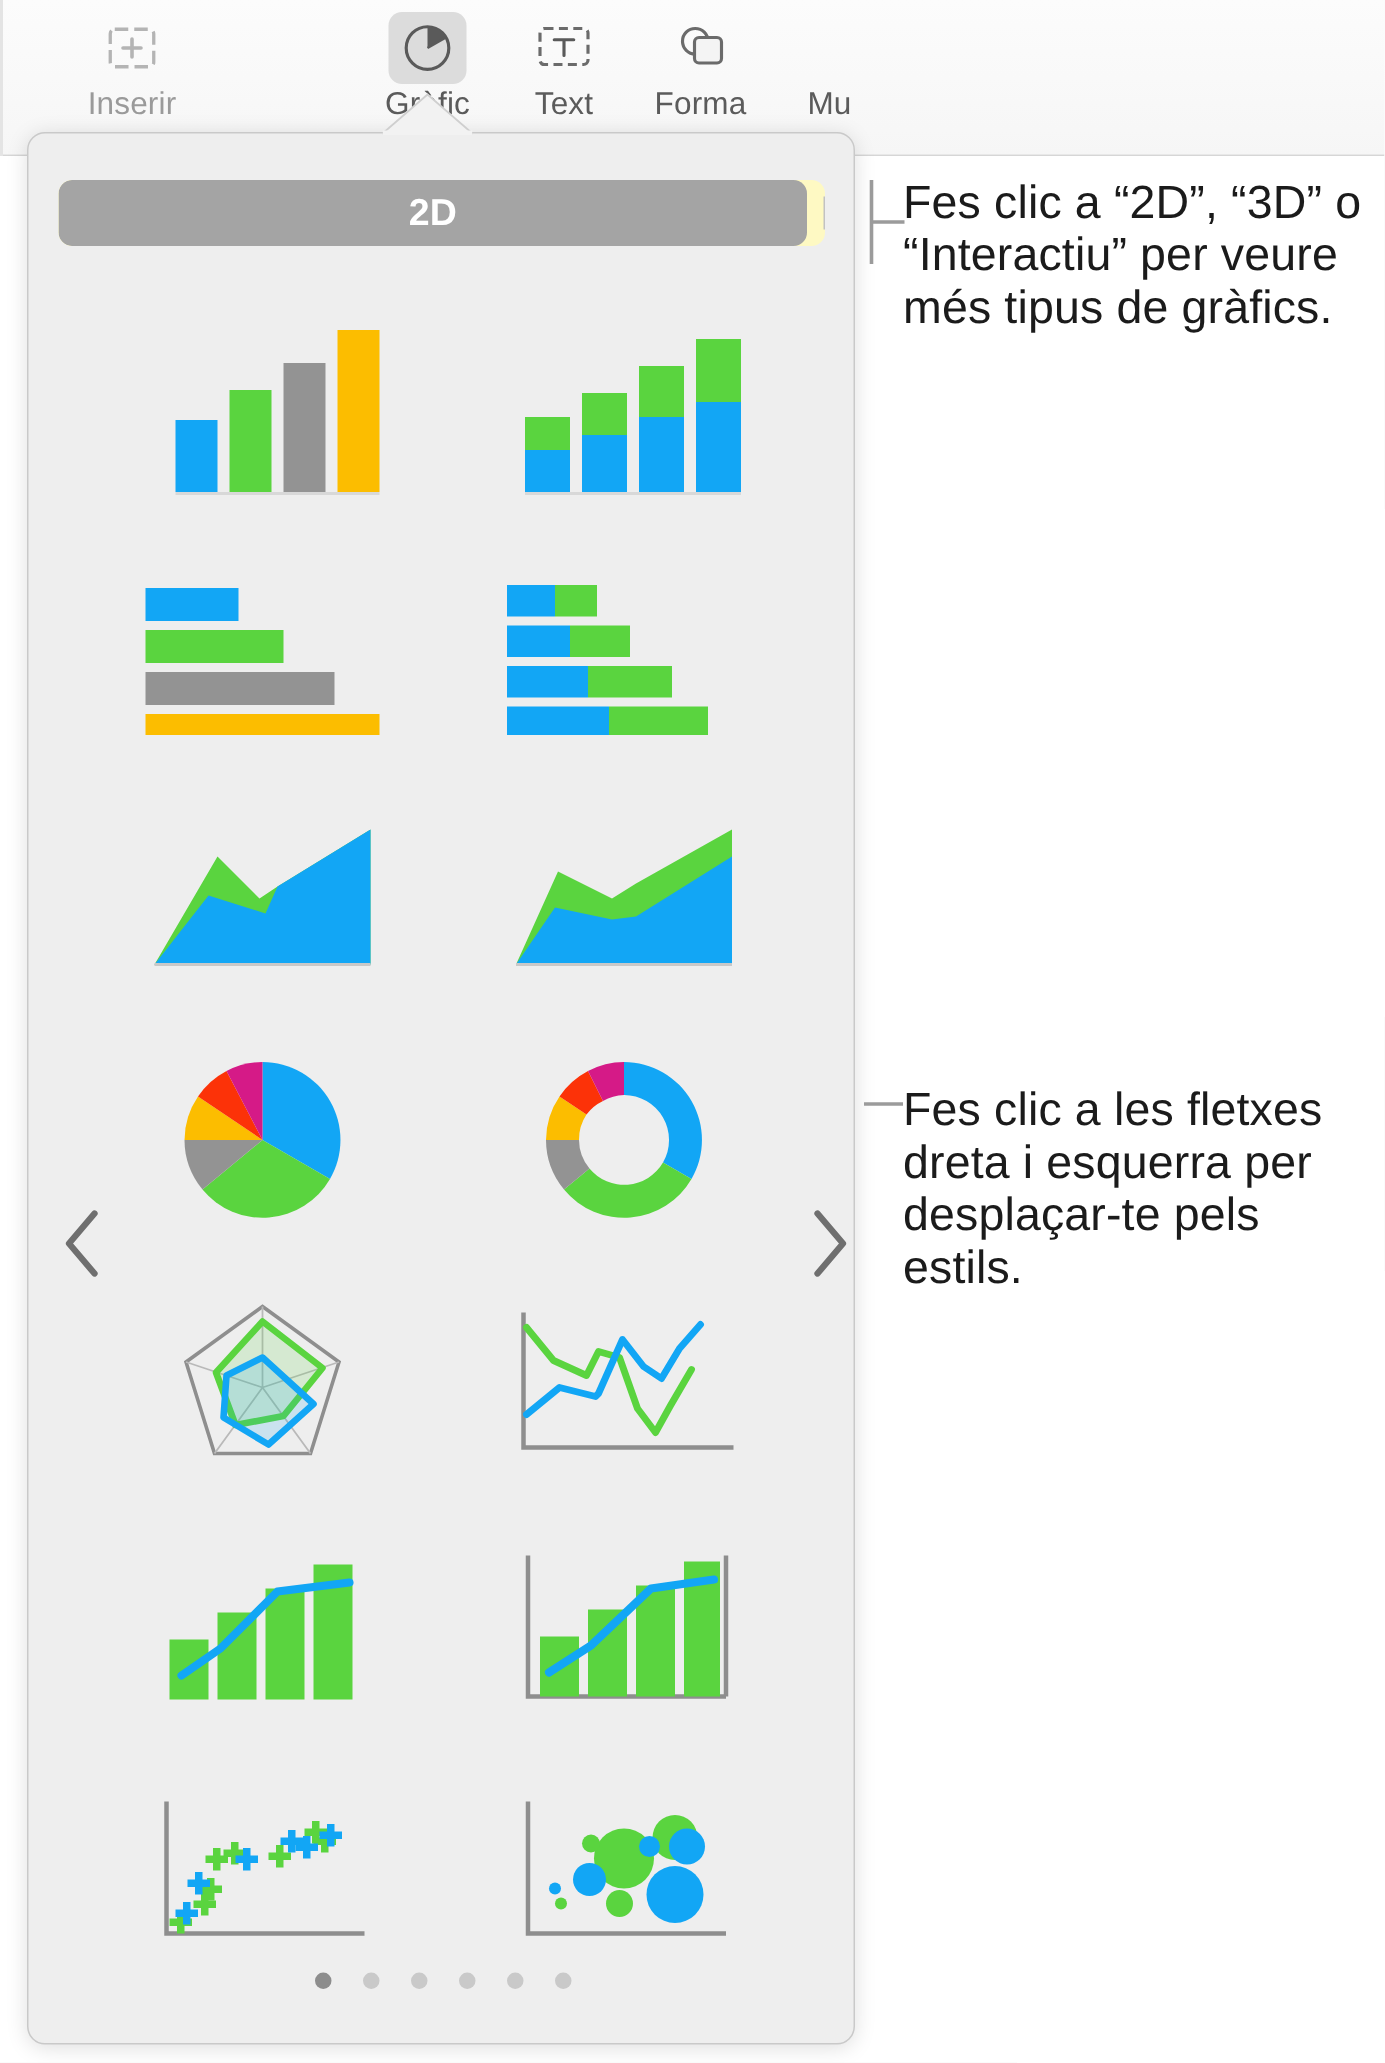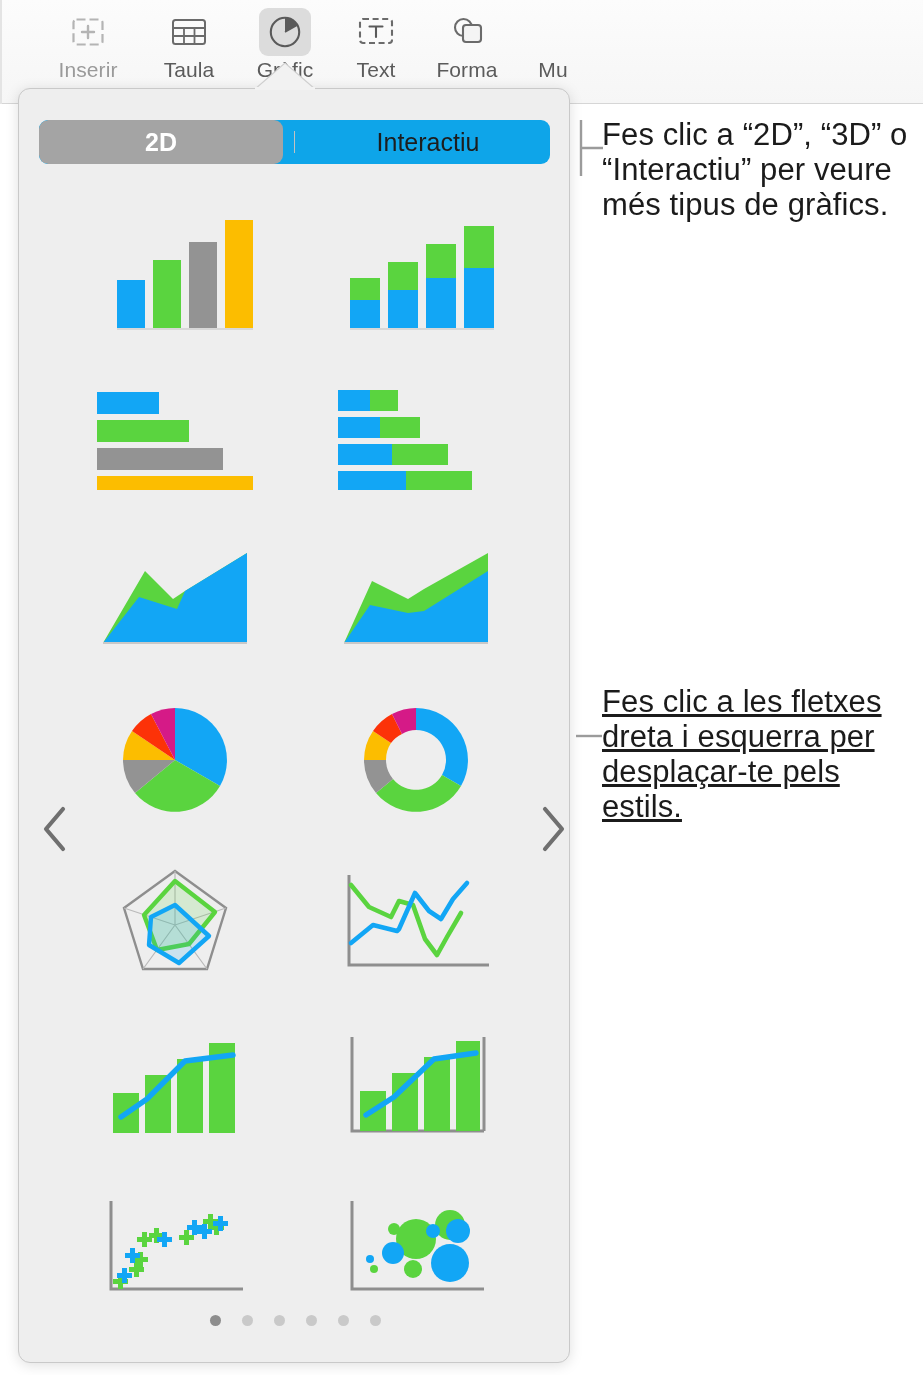--- a/index.html
+++ b/index.html
@@ -83,21 +83,21 @@
   }
   #popover-pointer svg { display: block; }
 
   
   #segmented {
     position: absolute;
     left: 20px;
     top: 31px;
     width: 511px;
     height: 44px;
-    background: #0ea5e9;
+    background: #fef9c3;
     border-radius: 9px;
     display: flex;
     align-items: stretch;
     overflow: hidden;
     gap: 11px;
   }
   .seg {
     flex: 1 1 0;
     display: flex;
     align-items: center;
@@ -170,21 +170,21 @@
 
   
   .callout {
     position: absolute;
     font-size: 31px;
     line-height: 35px;
     color: #1b1b1b;
     letter-spacing: 0.1px;
   }
   #callout-1 { left: 602px; top: 117px; width: 310px; }
-  #callout-2 { left: 602px; top: 684px; width: 316px; text-decoration: underline; }
+  #callout-2 { left: 602px; top: 722px; width: 316px; }
 
   .leader {
     position: absolute;
   }
 </style>
 </head>
 <body>
 
 <div id="toolbar">
   <div id="win-left-edge"></div>
@@ -192,29 +192,20 @@
   <div class="tb-item" style="left:40px;">
     <div class="tb-iconbox">
       <svg width="34" height="30" viewBox="0 0 34 30">
         <rect x="2.5" y="2.5" width="29" height="25" rx="3" fill="none" stroke="#b4b4b4" stroke-width="2.2" stroke-dasharray="9 4"></rect>
         <path d="M17 9 V21 M11 15 H23" stroke="#b4b4b4" stroke-width="2.4" stroke-linecap="round"></path>
       </svg>
     </div>
     <div class="tb-label dim">Inserir</div>
   </div>
 
-  <div class="tb-item" style="left:141px;">
-    <div class="tb-iconbox">
-      <svg width="36" height="30" viewBox="0 0 36 30">
-        <rect x="2" y="3" width="32" height="24" rx="2.5" fill="none" stroke="#6b6b6b" stroke-width="2"></rect>
-        <path d="M2 11 H34 M2 19 H34 M13 11 V27 M23.5 11 V27" stroke="#6b6b6b" stroke-width="1.8"></path>
-      </svg>
-    </div>
-    <div class="tb-label">Taula</div>
-  </div>
 
   <div class="tb-item" style="left:237px;">
     <div class="tb-iconbox active">
       <svg width="34" height="34" viewBox="0 0 34 34">
         <circle cx="17" cy="17" r="14.2" fill="none" stroke="#5a5a5a" stroke-width="2.1"></circle>
         <path d="M17 17 L17 2.8 A14.2 14.2 0 0 1 29.3 10 Z" fill="#5a5a5a"></path>
         <path d="M17 17 L29.3 10" stroke="#5a5a5a" stroke-width="1.6"></path>
       </svg>
     </div>
     <div class="tb-label">Gràfic</div>
@@ -247,21 +238,20 @@
     <path d="M0 27 L30 1 L60 27 Z" fill="#f2f2f2" stroke="#cfcfcf" stroke-width="1.2"></path>
     <rect x="0" y="25" width="60" height="4" fill="#f2f2f2"></rect>
   </svg>
 </div>
 
 <div id="popover">
 
   <div id="segmented">
     <div class="seg selected">2D</div>
     <div class="seg-div"></div>
-    <div class="seg">Interactiu</div>
   </div>
 
   <div id="grid">
 
     <div class="grid-row">
       <div class="thumb">
         <svg width="160" height="118" viewBox="0 0 160 118">
           <g filter="none">
             <rect x="22" y="68" width="28" height="48" fill="#12a6f5"></rect>
             <rect x="58" y="48" width="28" height="68" fill="#5ad43f"></rect>

